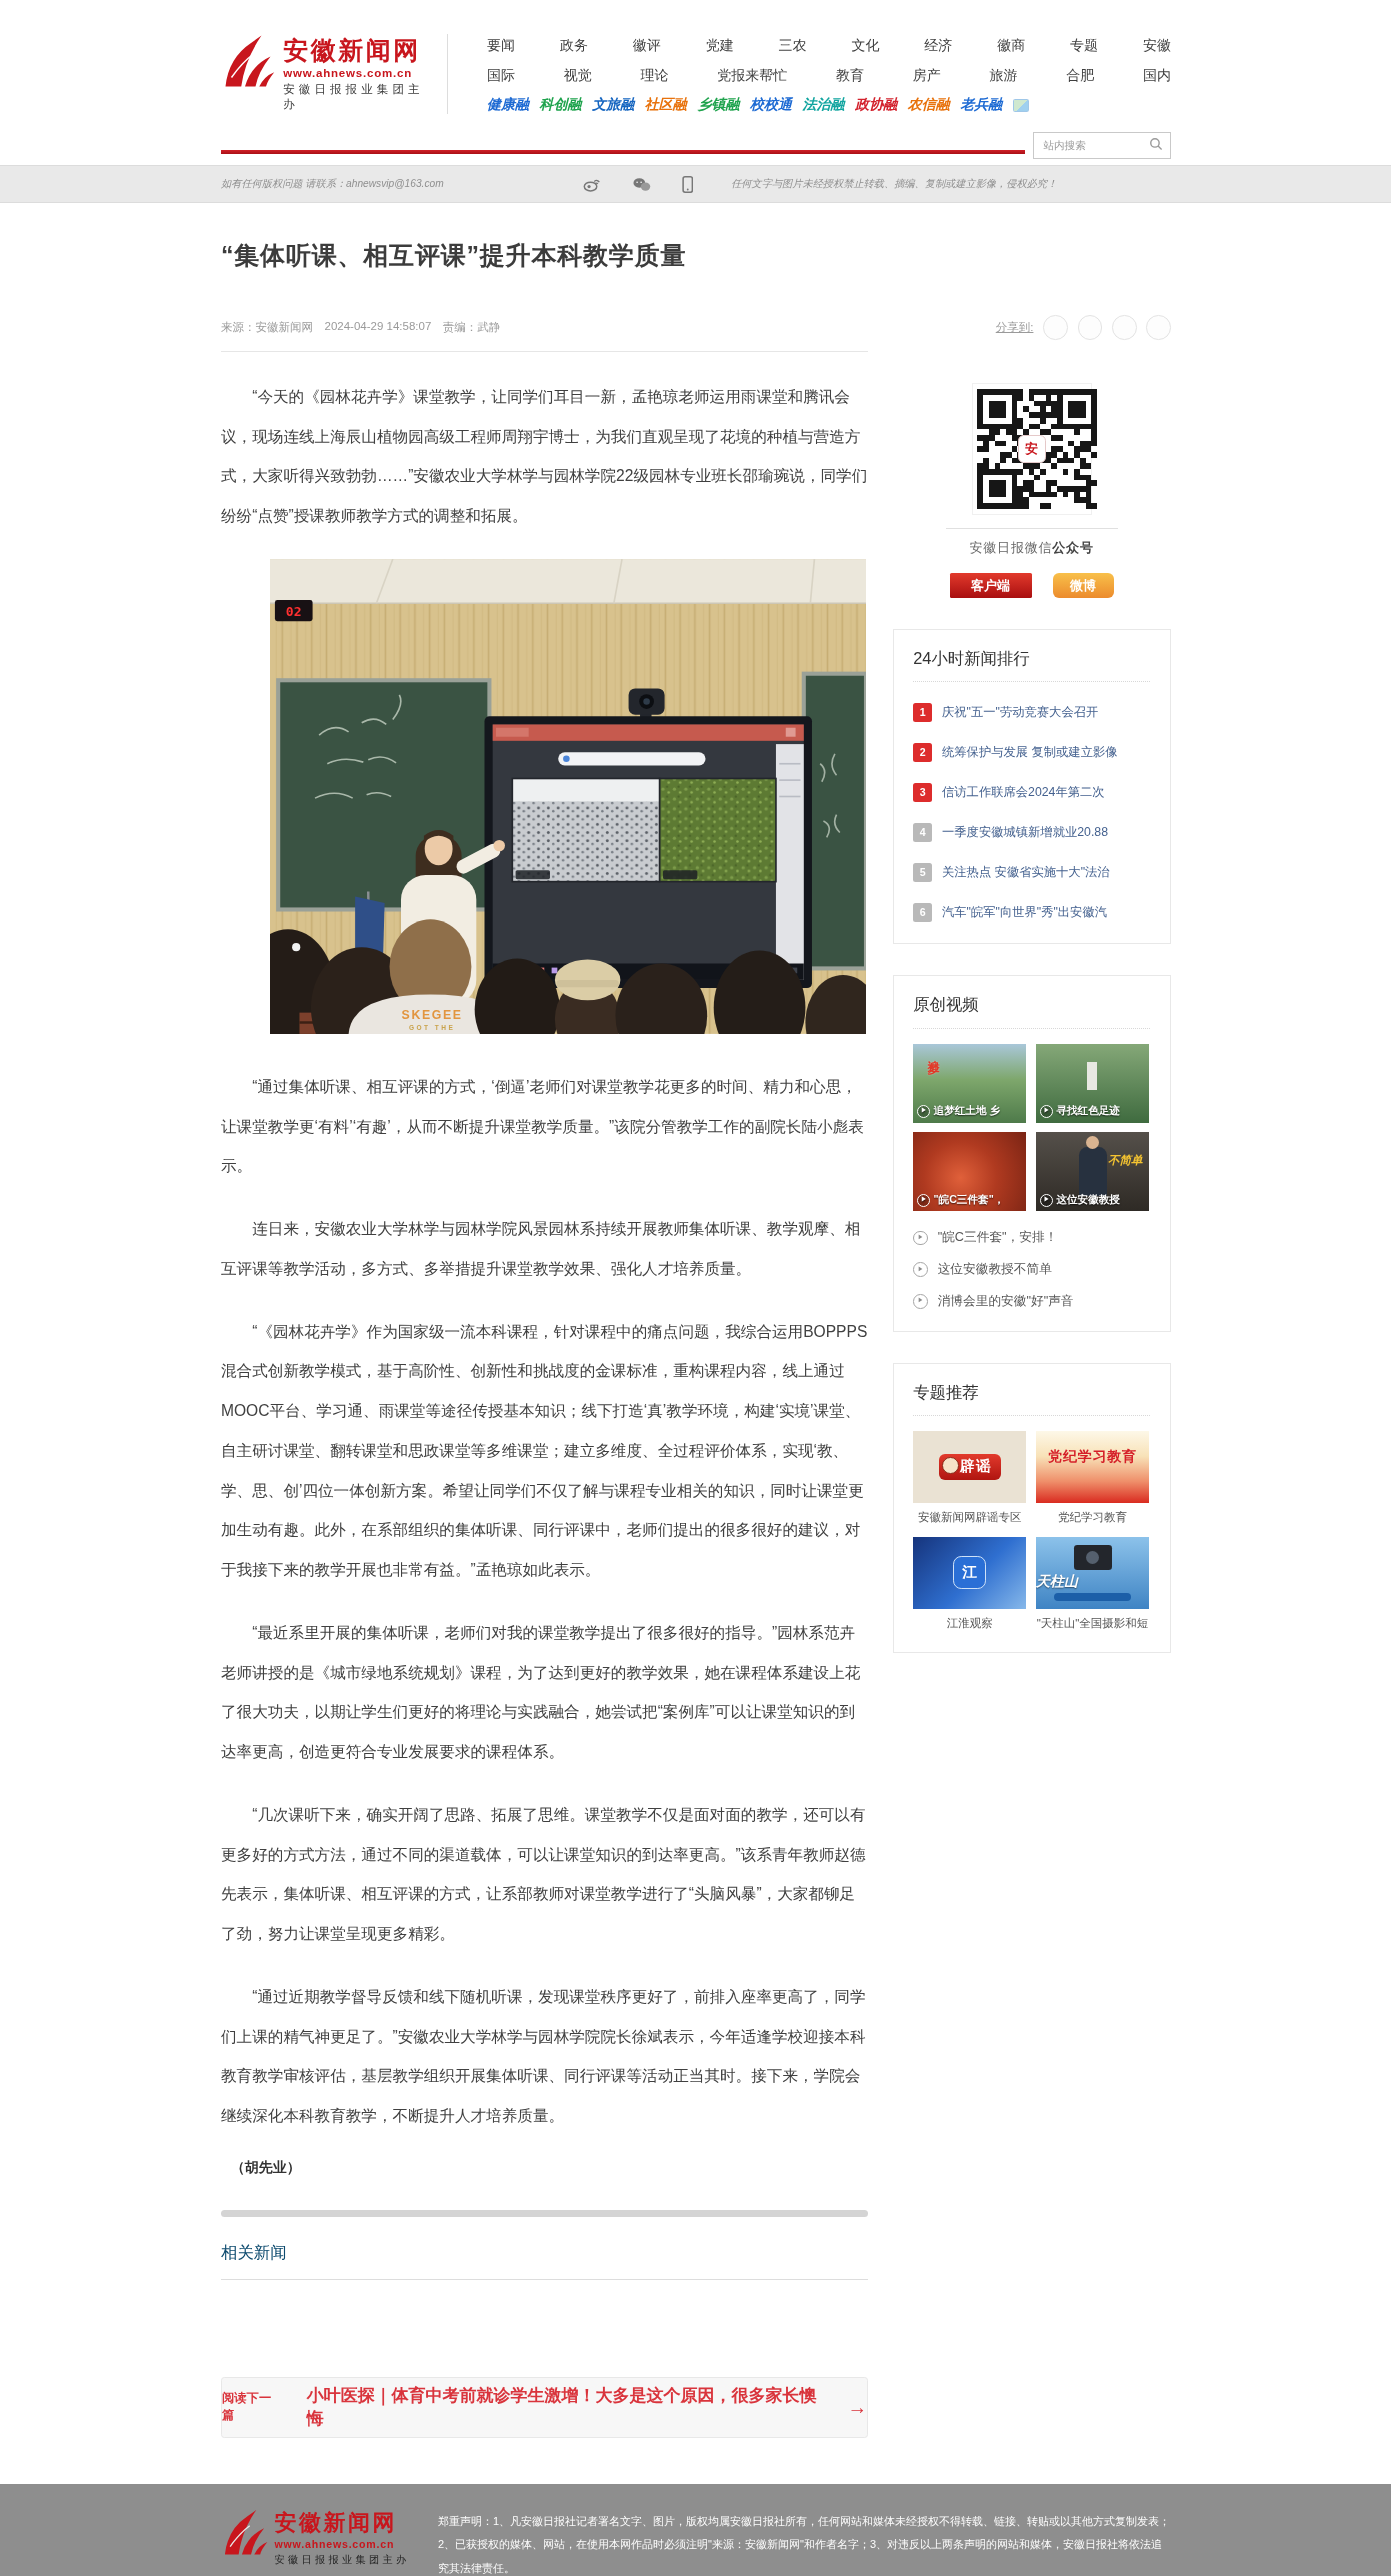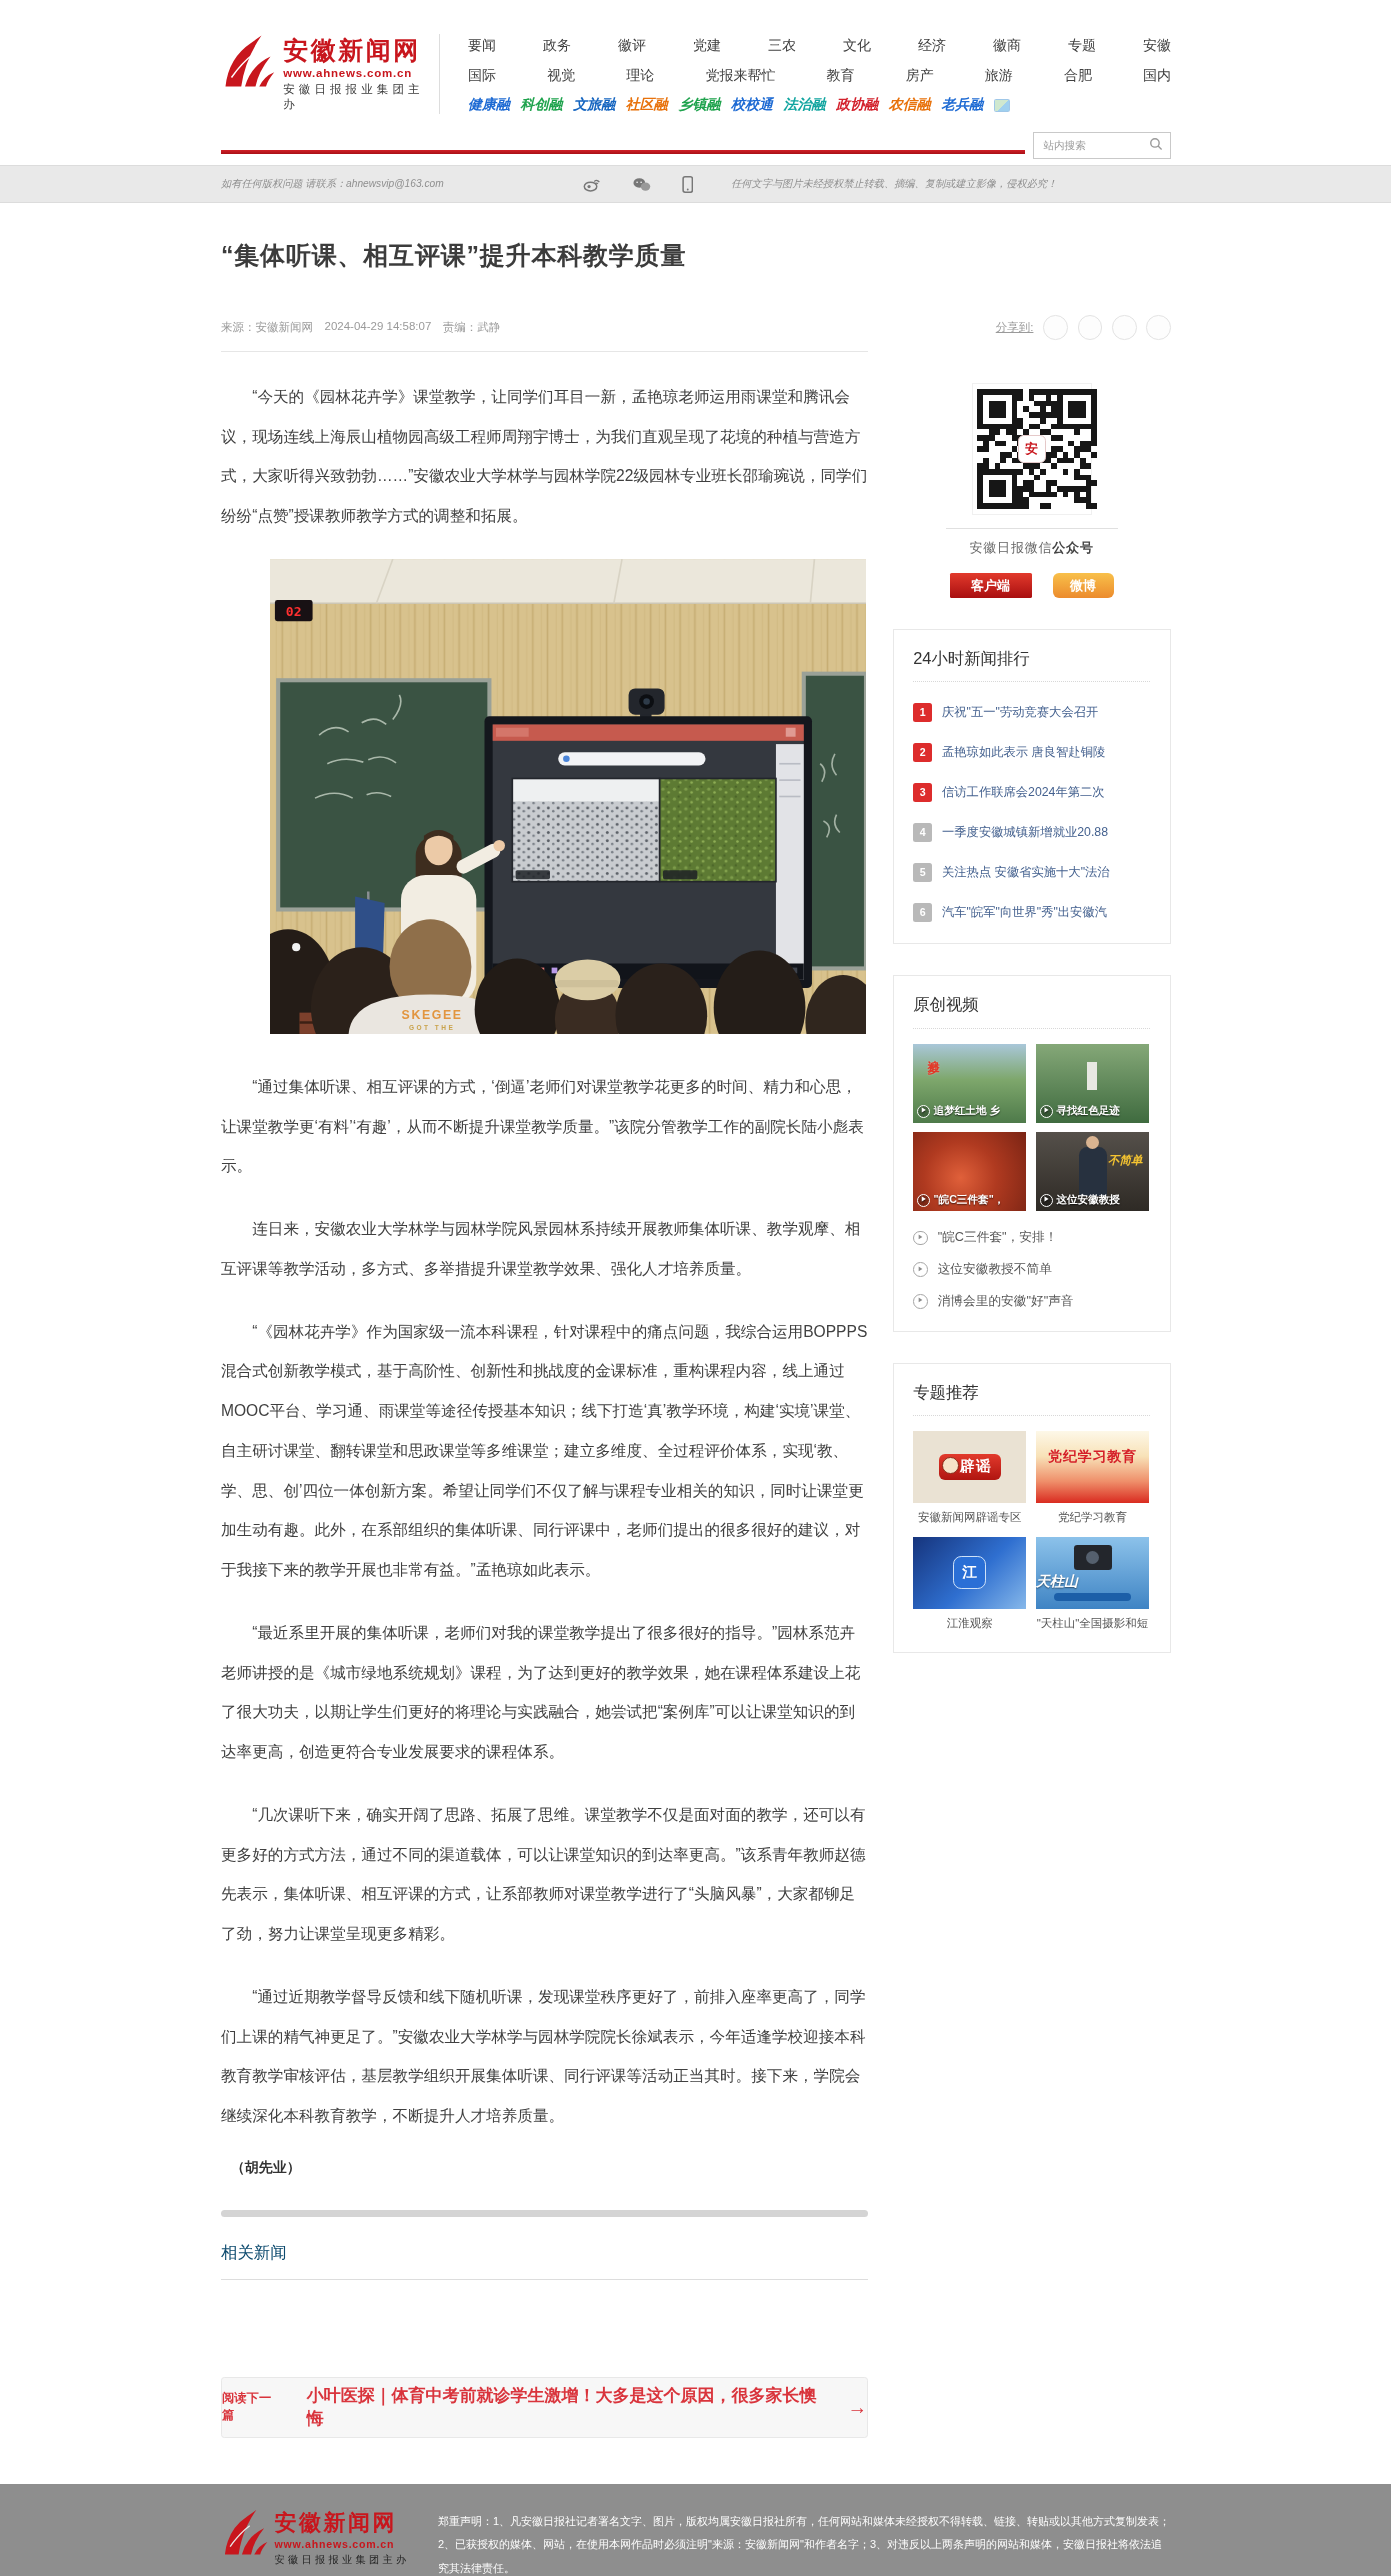--- a/index.html
+++ b/index.html
@@ -9,21 +9,21 @@
 
   
   .site-header { padding-top:34px; }
   .header-top { display:flex; align-items:flex-start; }
   .logo-block { width:205px; display:flex; gap:8.2px; align-items:flex-start; flex:none; }
   .logo-icon svg { display:block; }
   .logo-txt { padding-top:1.6px; }
   .logo-name { font-size:25px; font-weight:bold; color:#c8161d; letter-spacing:2.5px; line-height:1.15; }
   .logo-url { font-size:11.5px; font-weight:bold; color:#c8161d; letter-spacing:0.8px; margin-top:2.5px; }
   .logo-slogan { font-size:11.5px; color:#3a3a3a; letter-spacing:4.1px; margin-top:3.3px; }
-  .header-right { flex:1; border-left:0.8px solid #ddd; margin-left:13px; padding-left:28px; padding-top:3.3px; }
+  .header-right { flex:1; border-left:0.8px solid #ddd; margin-left:21px; padding-left:39px; padding-top:3.3px; }
   .nav-row { display:flex; justify-content:space-between; font-size:14px; color:#3f3f3f; margin-bottom:11.5px; }
   .nav-row span { cursor:pointer; white-space:nowrap; }
   .tags-row { display:flex; align-items:center; gap:10.6px; margin-top:3.3px; font-size:14px; font-weight:bold; font-style:italic; }
   .tags-row span { white-space:nowrap; }
   .img-mini-icon { width:16.4px; height:13px; border:0.8px solid #9fc7e8; background:linear-gradient(135deg,#cfe8cf 55%, #9fd0ef 55%); border-radius:1.6px; font-style:normal; }
   .header-line-row { position:relative; height:33px; margin-top:11.5px; }
   .red-line { position:absolute; left:0; right:146px; bottom:4.9px; height:4.1px; background:linear-gradient(180deg,#d02028,#a90f16); }
   .search-box { position:absolute; right:0; bottom:0; width:138px; height:27px; border:0.8px solid #c9c9c9; background:#fff; display:flex; align-items:center; padding:0 7.4px; }
   .search-box input { border:none; outline:none; flex:1; font-size:10.6px; color:#666; background:transparent; width:82px; }
   .search-box input::placeholder { color:#999; }
@@ -838,21 +838,21 @@
 
       <div class="side-box">
         <div class="side-box-title">24小时新闻排行</div>
         <div class="rank-list">
           <div class="rank-item">
             <span class="rank-badge hot">1</span>
             <span class="rank-text">庆祝"五一"劳动竞赛大会召开</span>
           </div>
           <div class="rank-item">
             <span class="rank-badge hot">2</span>
-            <span class="rank-text">孟艳琼如此表示 唐良智赴铜陵</span>
+            <span class="rank-text">统筹保护与发展 复制或建立影像</span>
           </div>
           <div class="rank-item">
             <span class="rank-badge hot">3</span>
             <span class="rank-text">信访工作联席会2024年第二次</span>
           </div>
           <div class="rank-item">
             <span class="rank-badge cold">4</span>
             <span class="rank-text">一季度安徽城镇新增就业20.88</span>
           </div>
           <div class="rank-item">

